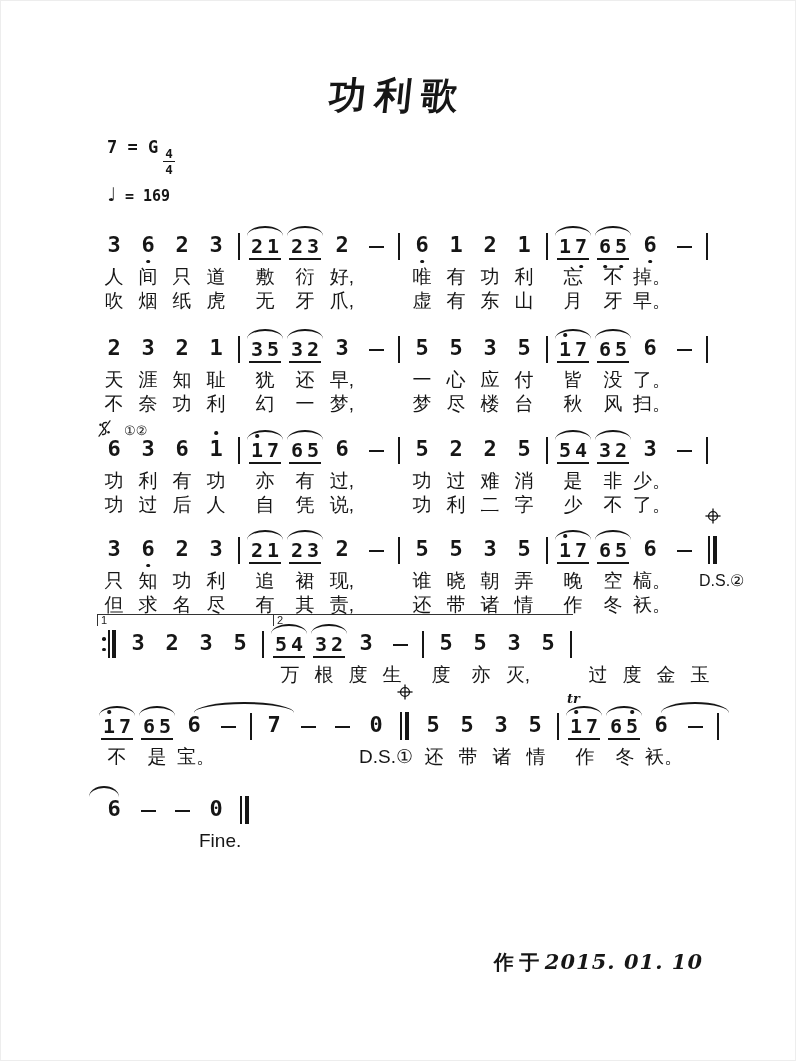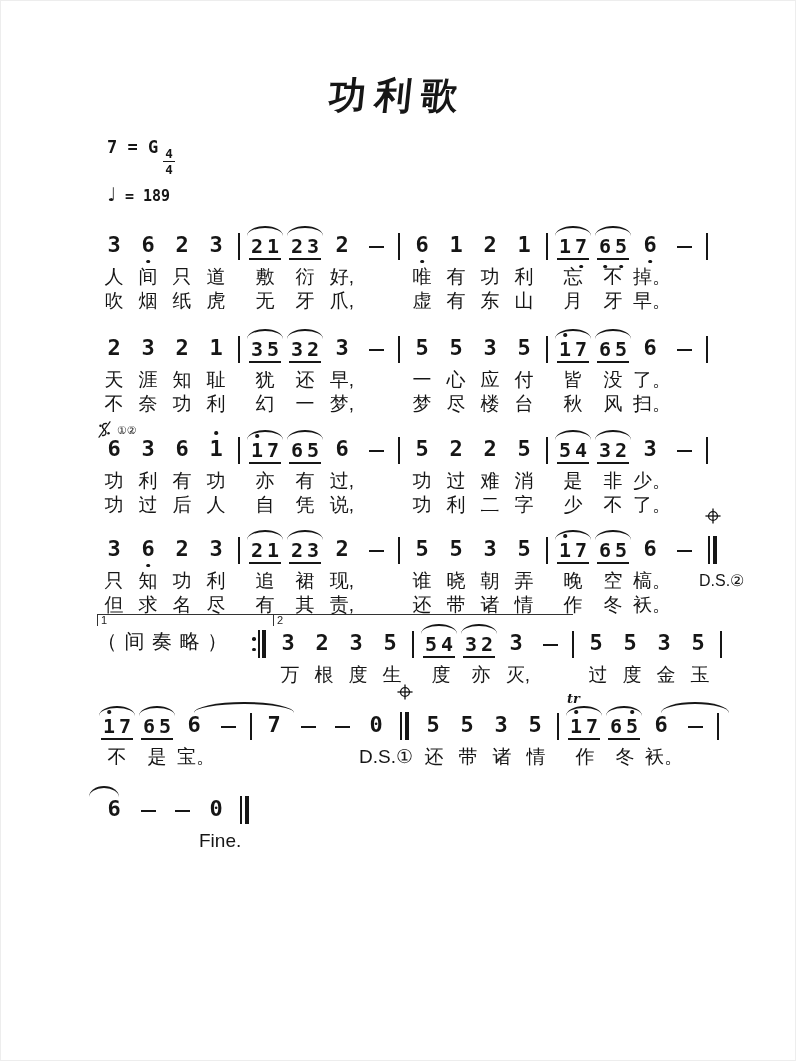--- a/index.html
+++ b/index.html
@@ -50,21 +50,21 @@
   .rep .rdots i{width:3.6px;height:3.6px;border-radius:50%;background:#161616;}
   .rep .thin{width:1.5px;height:28px;background:#161616;} .rep .thick{width:4px;height:28px;background:#161616;}
   .txt{width:150px;font-size:20px;letter-spacing:1px;white-space:nowrap;padding-bottom:3px;}
   .lyr-row{display:flex;margin-top:6px;font-size:19px;line-height:22px;height:22px;}
   .lyr-row + .lyr-row{margin-top:2px;}
   .lyr-cell{flex:0 0 auto;text-align:center;white-space:nowrap;}
   .lyr-trail{font-size:16px;margin-left:-26px;}
   .volta{position:absolute;top:-14px;height:12px;border-top:1.6px solid #333;border-left:1.6px solid #333;
          font-size:11px;line-height:11px;padding-left:3px;color:#222;box-sizing:border-box;}
   .v0{left:0;width:176px;} .v1{left:176px;width:300px;}
-  .marker{position:absolute;top:-14px;left:0;display:flex;align-items:center;gap:5px;font-size:11px;height:20px;}
+  .marker{position:absolute;top:-14px;left:0;display:flex;align-items:center;gap:12px;font-size:13px;height:20px;}
   .segno svg{width:15px;height:19px;}
   
   .signature{position:absolute;right:92px;top:936px;text-align:right;}
   .sig-name{font-size:23px;font-weight:700;letter-spacing:46px;margin-right:-46px;white-space:nowrap;}
   .sig-date{margin-top:12px;font-size:20px;font-weight:700;white-space:nowrap;}
   .sig-date .dt{font:italic 700 21px "DejaVu Serif",serif;letter-spacing:1px;}
 </style>
 </head>
 <body>
 
@@ -74,21 +74,21 @@
   <div class="meta">
     <div>
       <div class="keysig">
         <span>7 = G</span><span class="frac">
             <span class="fn">4</span>
             <span class="fd">4</span>
           </span>
       </div>
       <div class="tempo">
         <span class="qn">♩</span>
-        <span>= 189</span>
+        <span>= 169</span>
       </div>
     </div>
   </div>
 
   <main>
       <div class="sys sys1">
         <span class="notes-row">
           <span class="tok note">3</span>
           <span class="tok note">6<span class="dot lo"></span></span>
           <span class="tok note">2</span>
@@ -486,21 +486,20 @@
           <span class="lyr-cell" style="width: 40px;">冬</span>
           <span class="lyr-cell" style="width: 34px;">袄。</span>
           <span class="lyr-cell" style="width: 34px;"></span>
           <span class="lyr-cell spacer" style="width: 24px;"></span>
         </span>
       </div>
       <div class="sys sys5">
         <span class="volta v0">1</span>
         <span class="volta v1">2</span>
         <span class="notes-row">
-          <span class="tok txt">（ 间 奏 略 ）</span>
           <span class="rep">
             <span class="rdots">
               <i></i>
               <i></i>
             </span>
             <span class="thin"></span>
             <span class="thick"></span>
           </span>
           <span class="tok note">3</span>
           <span class="tok note">2</span>
@@ -658,14 +657,18 @@
           <span class="lyr-cell" style="width: 34px;"></span>
           <span class="lyr-cell" style="width: 34px;"></span>
           <span class="lyr-cell" style="width: 34px;"></span>
           <span class="lyr-cell" style="width: 34px;">Fine.</span>
           <span class="lyr-cell spacer" style="width: 24px;"></span>
         </span>
       </div>
     </main>
 
   <div class="signature">
+    <div class="sig-date">
+      <span>作 于</span>
+      <span class="dt">2015. 01. 10</span>
+    </div>
   </div>
 </div>
 
 </body></html>

